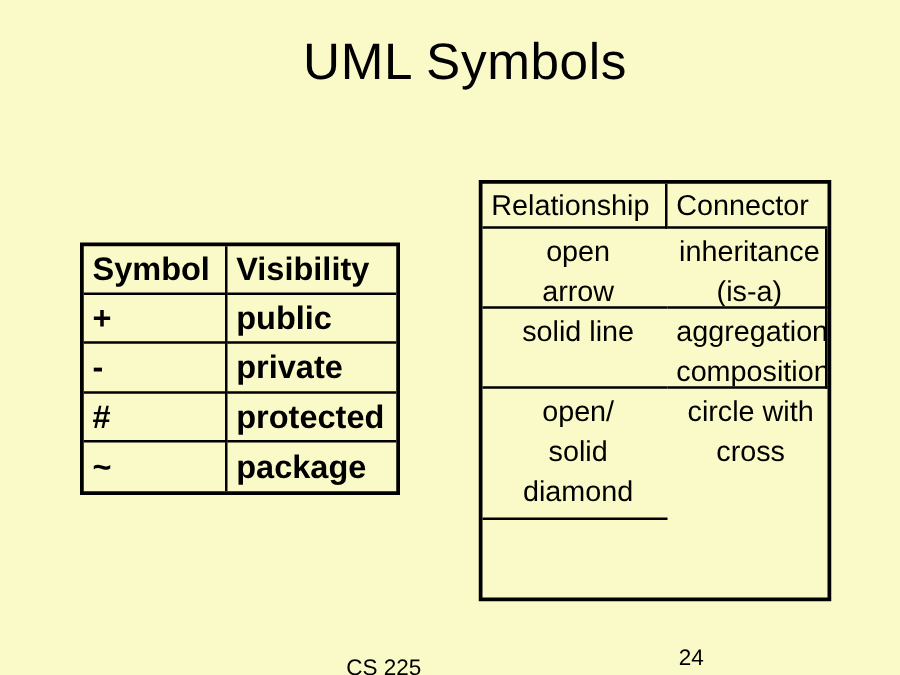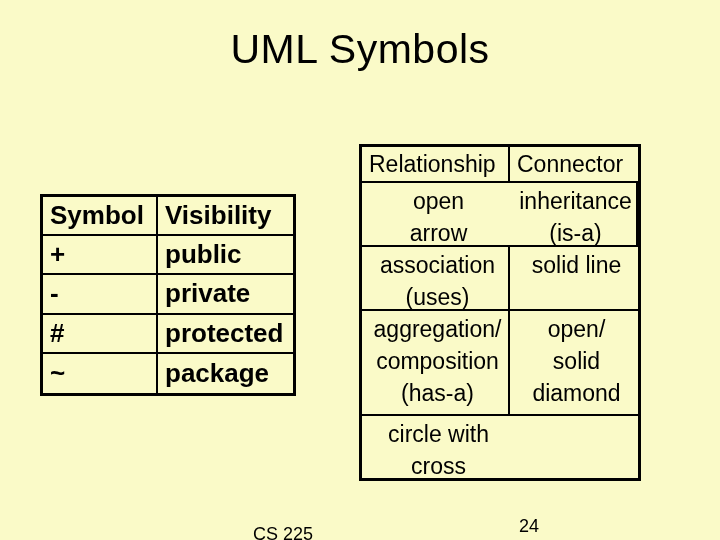--- a/index.html
+++ b/index.html
@@ -16,20 +16,21 @@
     height: 540px;
     background: var(--bg);
     font-family: "Liberation Sans", sans-serif;
     color: var(--text);
     position: relative;
     overflow: hidden;
   }
   .slide {
     position: absolute;
     inset: 0;
+    margin-left: 24px;
   }
   .title {
     position: absolute;
     left: 0;
     top: 26px;
     width: 100%;
     text-align: center;
     font-size: 41px;
     font-weight: 400;
     margin: 0;
@@ -124,22 +125,20 @@
 
   <div class="grid-table rel-table">
     <div class="cell head">Relationship</div>
     <div class="cell head last-col">Connector</div>
 
     <div class="cell last-col">open
 arrow</div>
     <div class="cell">inheritance
 (is-a)</div>
 
-    <div class="cell">association
-(uses)</div>
     <div class="cell last-col">solid line</div>
 
     <div class="cell">aggregation/
 composition
 (has-a)</div>
     <div class="cell last-col">open/
 solid
 diamond</div>
 
     <div class="cell last-col last-row">circle with

